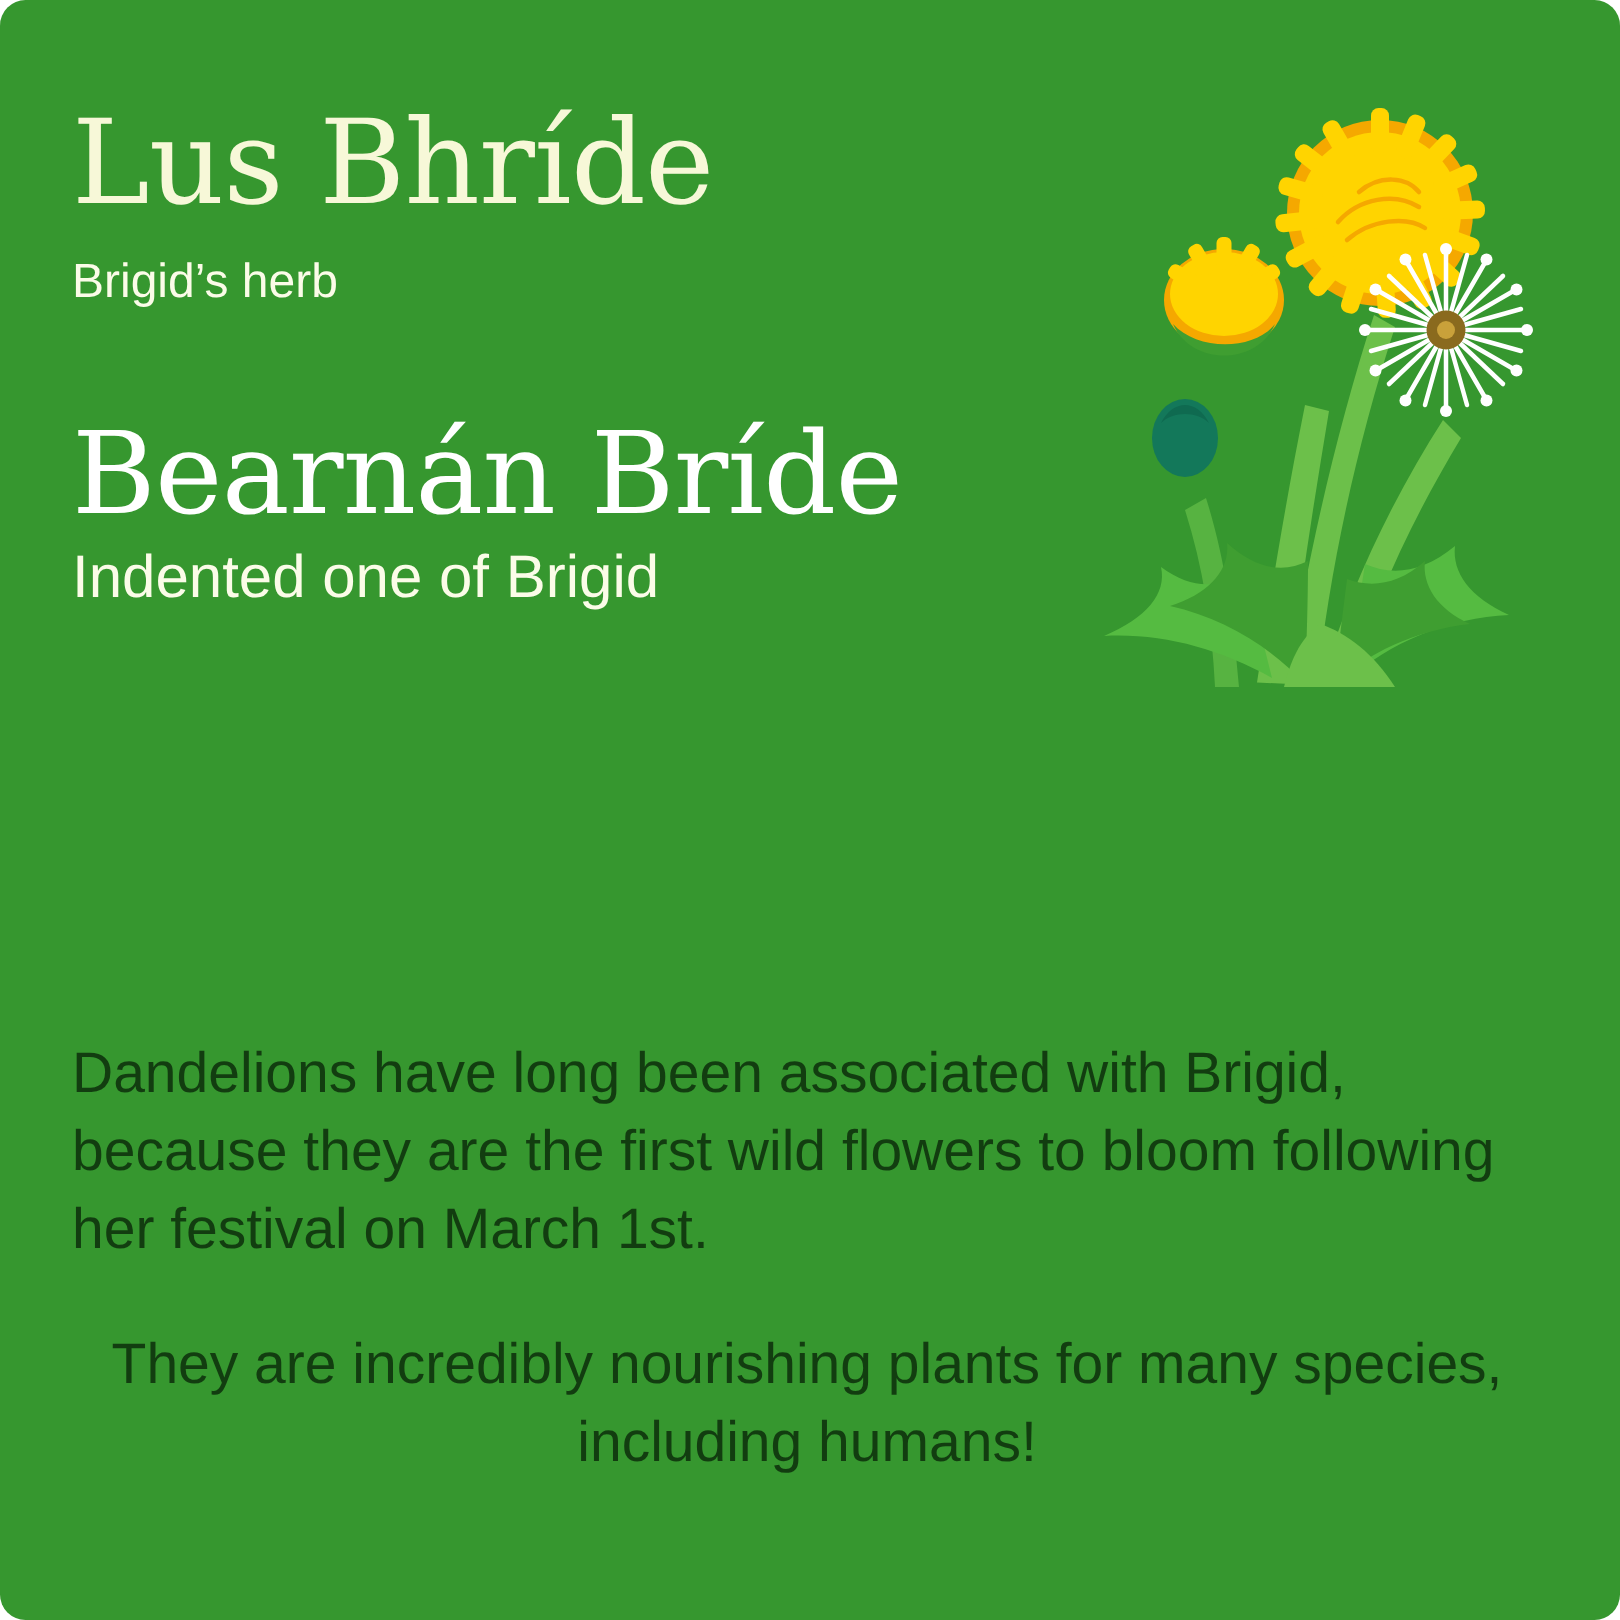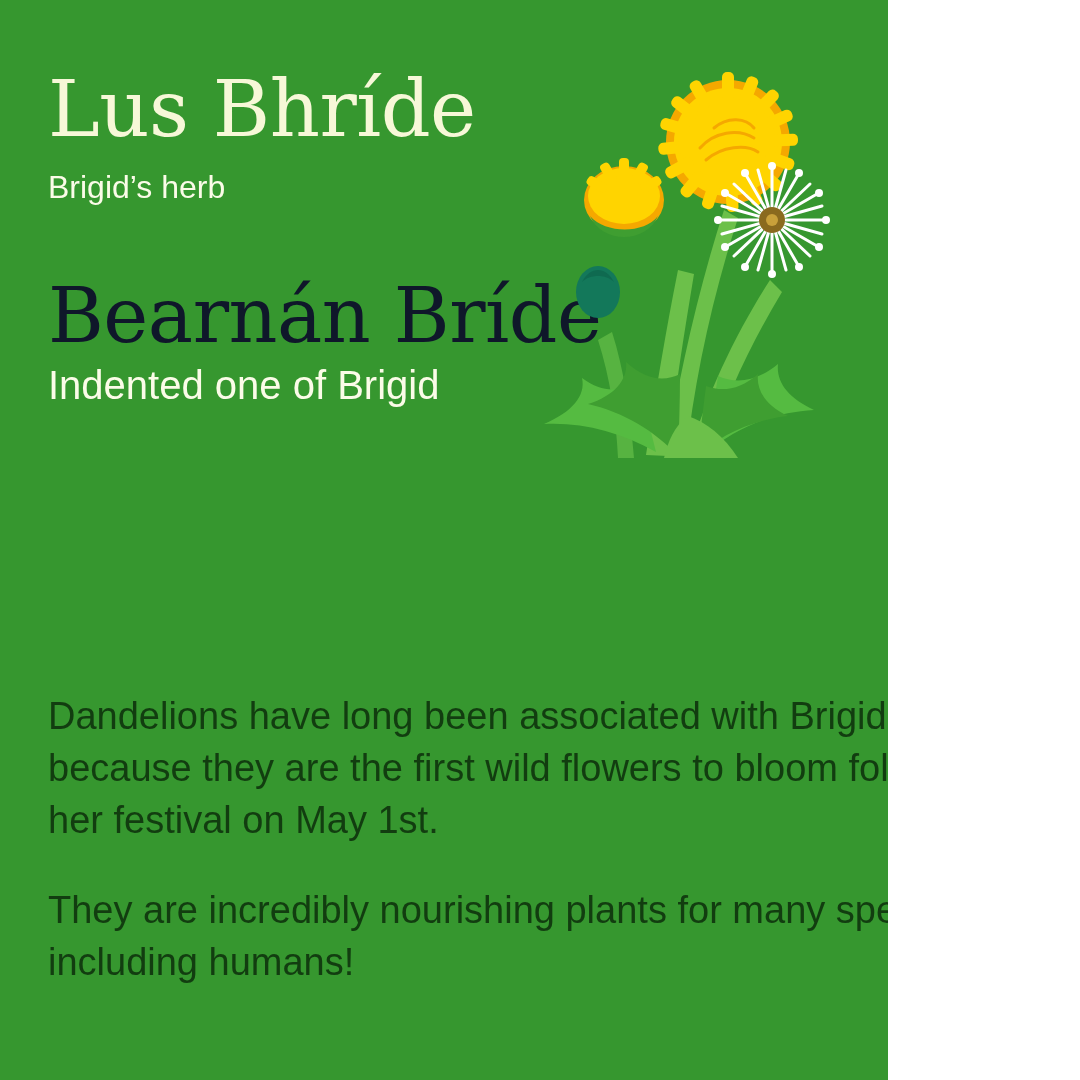--- a/index.html
+++ b/index.html
@@ -7,25 +7,26 @@
     padding: 0;
   }
   body {
     width: 1080px;
     height: 1080px;
     overflow: hidden;
     font-family: "Liberation Sans", sans-serif;
   }
   .card {
     position: relative;
-    width: 888px;
+    width: 1080px;
     height: 1080px;
     background: #36972f;
     box-sizing: border-box;
     overflow: hidden;
+    border-radius: 17px;
   }
   .titles {
     position: absolute;
     left: 48px;
     top: 70px;
     width: 700px;
   }
   .title-irish-1 {
     font-family: "DejaVu Serif", serif;
     font-size: 78px;
@@ -40,21 +41,21 @@
     font-size: 32px;
     line-height: 1.2;
     color: #fbfce8;
     margin: 20px 0 0 0;
     font-weight: 400;
   }
   .title-irish-2 {
     font-family: "DejaVu Serif", serif;
     font-size: 76px;
     line-height: 1.0;
-    color: #0f172a;
+    color: #ffffff;
     font-weight: 400;
     letter-spacing: -0.5px;
     margin: 72px 0 0 0;
   }
   .subtitle-2 {
     font-family: "Liberation Sans", sans-serif;
     font-size: 40px;
     line-height: 1.2;
     color: #fbfce8;
     margin: 7px 0 0 0;
@@ -68,20 +69,21 @@
     font-family: "Liberation Sans", sans-serif;
     font-size: 38px;
     line-height: 1.37;
     color: #123d10;
   }
   .body-text p {
     margin: 0 0 38px 0;
   }
   .body-text p:last-child {
     margin-bottom: 0;
+    text-align: center;
   }
   .illustration {
     position: absolute;
     right: 30px;
     top: 60px;
     width: 320px;
     height: 420px;
   }
 </style>
 </head>
@@ -205,17 +207,17 @@
       </g>
 
       <g transform="translate(60,232)">
         <ellipse cx="0" cy="0" rx="22" ry="26" fill="#13785a"></ellipse>
         <path d="M-16 -10 C-8 -26 8 -26 16 -10 C8 -18 -8 -18 -16 -10 Z" fill="#0f6a50"></path>
       </g>
     </svg>
   </div>
 
   <div class="body-text">
-    <p>Dandelions have long been associated with Brigid, because they are the first wild flowers to bloom following her festival on May 1st.</p>
+    <p>Dandelions have long been associated with Brigid, because they are the first wild flowers to bloom following her festival on March 1st.</p>
     <p>They are incredibly nourishing plants for many species, including humans!</p>
   </div>
 
 </div>
 
 </body></html>

